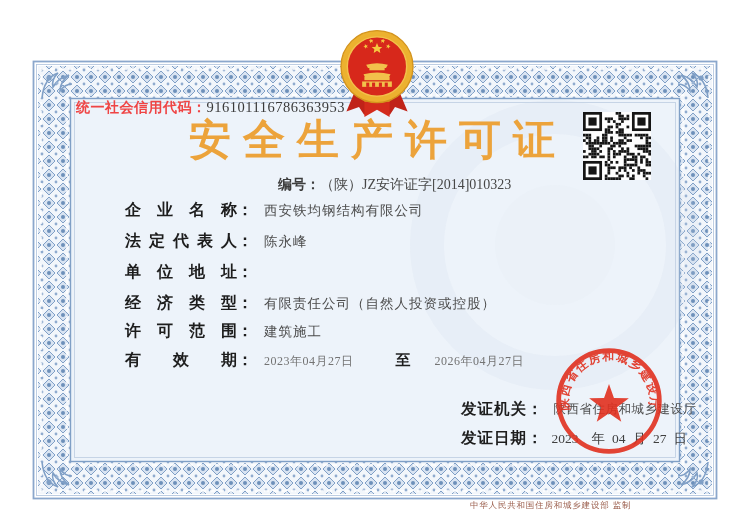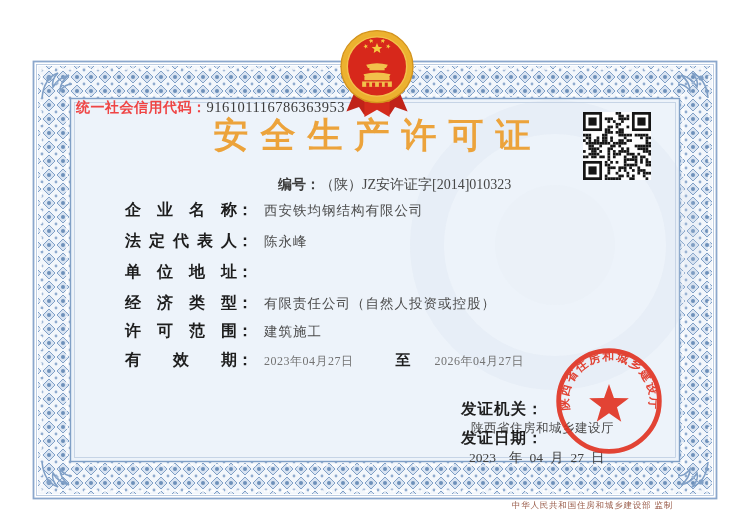--- a/index.html
+++ b/index.html
@@ -13,21 +13,21 @@
   .content{position:absolute;left:0;top:0;width:750px;height:530px;z-index:2;}
 
   .emblem{position:absolute;left:332px;top:25px;width:90px;height:94px;z-index:3;}
 
   .credit-line{position:absolute;left:76px;top:98px;white-space:nowrap;}
   .credit-label{font-weight:bold;font-size:14px;color:#ef4444;letter-spacing:0.5px;}
   .credit-code{font-family:"Liberation Serif",serif;font-size:14.5px;color:#3a3a3a;letter-spacing:0.5px;}
 
   .cert-title{
     position:absolute;left:50%;top:112px;transform:translateX(-50%);
-    font-size:35px;font-weight:bold;color:#eca33b;
+    font-size:42px;font-weight:bold;color:#eca33b;
     letter-spacing:12px;white-space:nowrap;text-indent:6px;
   }
   .serial-line{
     position:absolute;left:278px;top:176px;white-space:nowrap;
     font-family:"Liberation Serif",serif;font-size:14px;color:#474747;
   }
   .serial-label{font-weight:bold;color:#3d3d3d;margin-top:8px;}
 
   .qr-wrap{position:absolute;left:583px;top:112px;width:68px;height:68px;}
 
@@ -39,32 +39,32 @@
   }
   .f-colon{font-weight:bold;font-size:16px;color:#1d1d1d;}
   .f-value{
     margin-left:11px;font-family:"Liberation Serif",serif;
     font-size:13.5px;color:#4b4b4b;letter-spacing:1px;
   }
   .validity-value{display:flex;align-items:baseline;margin-left:11px;}
   .v-date{font-family:"Liberation Serif",serif;font-size:12px;color:#737373;letter-spacing:0.5px;}
   .v-sep{font-weight:bold;font-size:15px;color:#1d1d1d;margin:0 24px 0 42px;}
 
-  .issue-row{position:absolute;display:flex;align-items:flex-start;white-space:nowrap;flex-direction:column;}
+  .issue-row{position:absolute;display:flex;align-items:center;white-space:nowrap;}
   .i-label{font-weight:bold;font-size:15.5px;color:#1d1d1d;letter-spacing:1px;}
   .i-value{font-family:"Liberation Serif",serif;font-size:12.5px;color:#4b4b4b;letter-spacing:0.5px;}
   .date-parts{display:flex;align-items:baseline;}
   .date-parts span{font-family:"Liberation Serif",serif;font-size:13.5px;color:#3f3f3f;}
   .dp-gap-lg{margin-left:13px;}
   .dp-gap{margin-left:7px;}
 
   .seal{position:absolute;left:552px;top:344px;width:114px;height:114px;z-index:4;opacity:0.9;}
 
   .footer-line{
-    position:absolute;left:470px;top:500px;width:245px;text-align:center;
+    position:absolute;left:470px;top:500px;width:245px;text-align:left;
     font-size:8.5px;color:#9a5d4b;letter-spacing:0.8px;white-space:nowrap;
   }
 </style>
 </head>
 <body>
 
 <div class="stage">
 
   <svg class="border-svg" width="750" height="530" viewBox="0 0 750 530">
     <defs>

